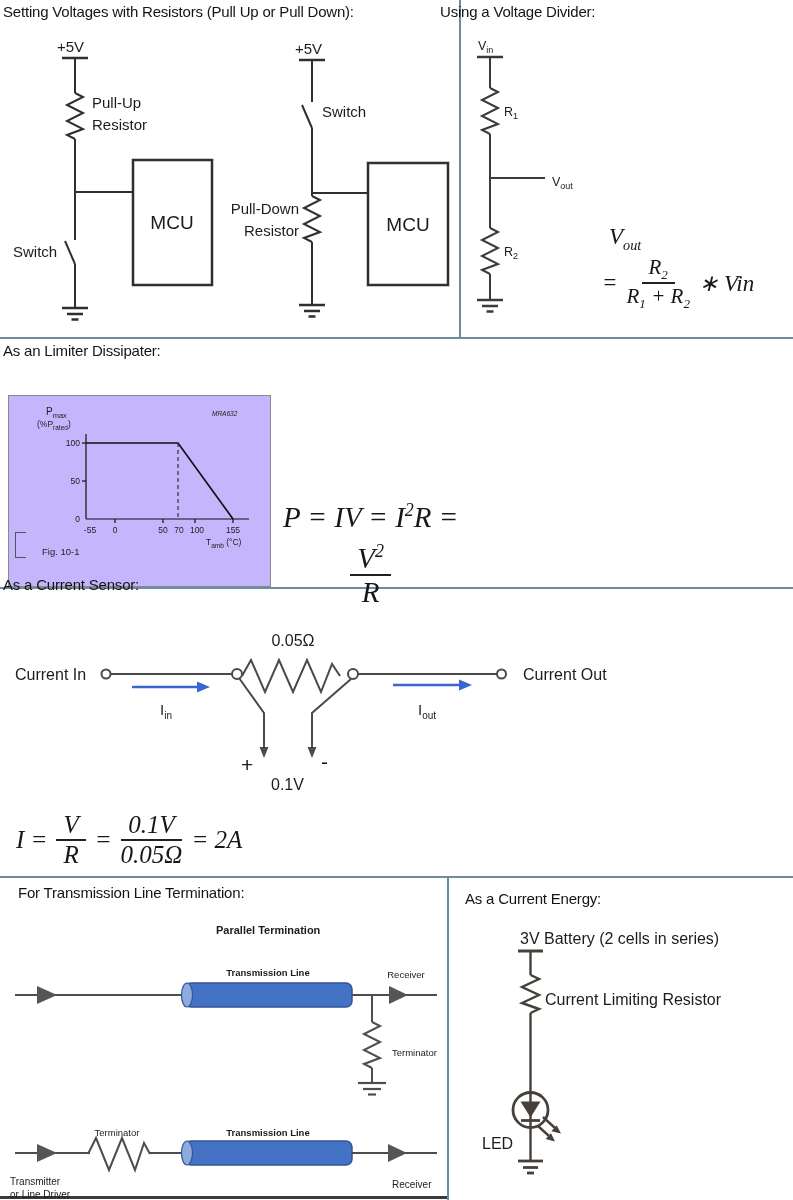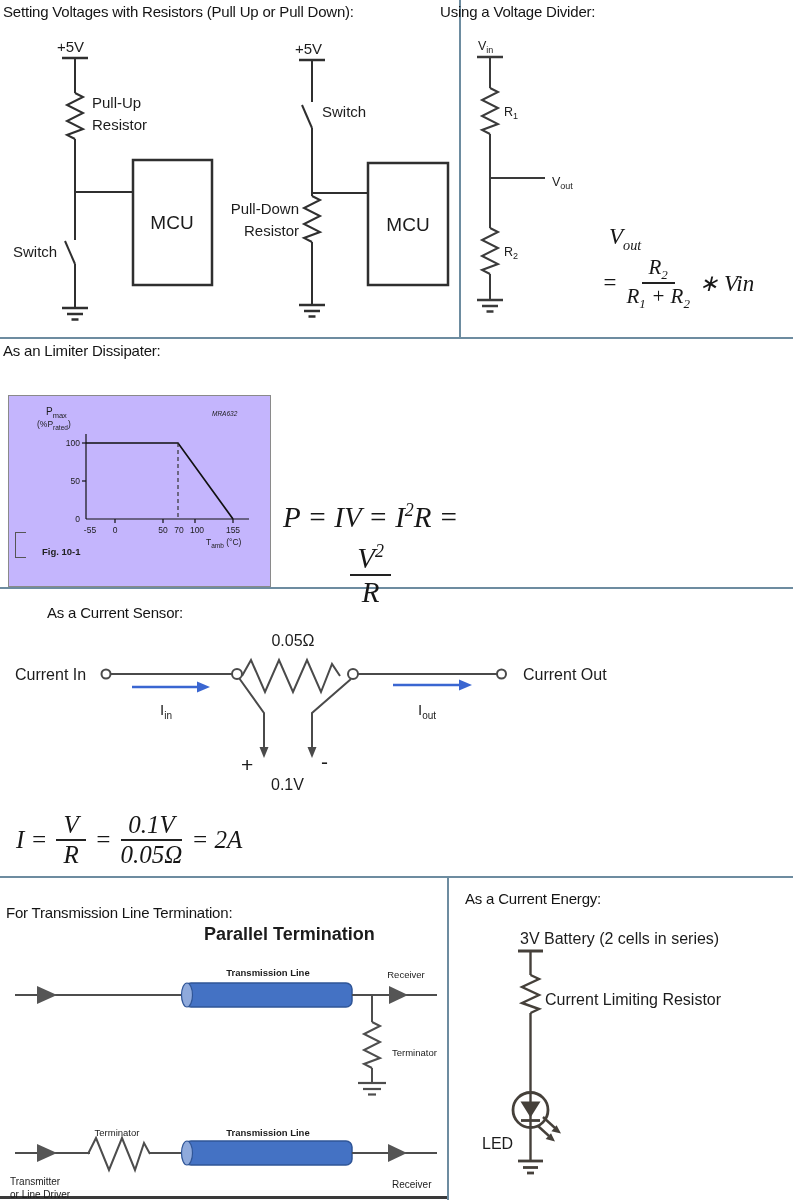--- a/index.html
+++ b/index.html
@@ -23,21 +23,21 @@
   sub.fsub{font-size:0.62em;font-style:italic;}
   sup.fsup{font-size:0.62em;font-style:italic;}
   
   #energy-figure{position:absolute;left:8px;top:377px;width:261px;height:190px;
                  border:1px solid #8a8a8a;background:#c4b5fd;margin-top:18px;}
   .cap-line{font-size:9.5px;line-height:11.5px;color:#222;white-space:nowrap;}
   #fig-bracket{position:absolute;left:6px;top:136px;width:10px;height:24px;
                border-left:1.5px solid #555;border-top:1.5px solid #555;border-bottom:1.5px solid #555;}
   .tl-small{font-size:9.5px;}
   .tl-bold{font-weight:700;}
-  #parallel-title{position:absolute;left:204px;top:924px;font-size:18px;font-weight:700;}
+  #parallel-title{position:absolute;left:216px;top:924px;font-size:11px;font-weight:700;}
   #bottom-dark{position:absolute;left:0;top:1196px;width:447px;height:3px;background:#3a3a3a;}
 </style>
 </head>
 <body>
 
 <div id="page">
 
   <div class="sep" style="left:459px;top:0;width:2px;height:338px;"></div>
   <div class="sep" style="left:0;top:337px;width:793px;height:2px;"></div>
   <div class="sep" style="left:0;top:587px;width:793px;height:2px;"></div>
@@ -150,32 +150,32 @@
       <text x="106" y="137" font-size="8.5" text-anchor="middle">0</text>
       <text x="154" y="137" font-size="8.5" text-anchor="middle">50</text>
       <text x="170" y="137" font-size="8.5" text-anchor="middle">70</text>
       <text x="188" y="137" font-size="8.5" text-anchor="middle">100</text>
       <text x="224" y="137" font-size="8.5" text-anchor="middle">155</text>
       <text x="197" y="149" font-size="8.5"><tspan>T</tspan><tspan dy="2.5" font-size="6.5">amb</tspan><tspan dy="-2.5"> (°C)</tspan></text>
       <polyline points="77,47 169,47 224,123" stroke="#111" stroke-width="1.7" fill="none"></polyline>
       <line x1="169" y1="47" x2="169" y2="123" stroke="#333" stroke-width="1.2" stroke-dasharray="4,3"></line>
     </svg>
     <div id="fig-bracket"></div>
-    <div class="abs cap-line" style="left:17px;top:150px;font-weight:700;padding-left:16px;">Fig. 10-1</div>
+    <div class="abs cap-line" style="left:17px;top:150px;font-weight:400;padding-left:16px;">Fig. 10-1</div>
   </div>
 
   <div class="formula" style="left:283px;top:500px;height:72px;font-size:29px;gap:8px;flex-direction:column;">
     <span><span>P = IV = I</span><sup class="fsup">2</sup><span>R =</span></span>
     <span class="frac">
       <span class="num"><span>V</span><sup class="fsup">2</sup></span>
       <span class="den">R</span>
     </span>
   </div>
 
-  <div class="sec-title" style="left:3px;top:604px;margin-left:44px;">As a Current Sensor:</div>
+  <div class="sec-title" style="left:3px;top:576px;">As a Current Sensor:</div>
 
   <svg width="793" height="185" viewBox="0 0 793 185" style="left:0;top:620px;">
     <g stroke="#4a4a4a" stroke-width="2" fill="none">
       <circle cx="106" cy="54" r="4.5" fill="#fff"></circle>
       <line x1="110.5" y1="54" x2="232" y2="54"></line>
       <circle cx="237" cy="54" r="5" fill="#fff"></circle>
       <path d="M242,56 L251,40 L265,72 L279,40 L293,72 L307,40 L321,72 L332,44 L340,56"></path>
       <circle cx="353" cy="54" r="5" fill="#fff"></circle>
       <line x1="358" y1="54" x2="497" y2="54"></line>
       <circle cx="501.5" cy="54" r="4.5" fill="#fff"></circle>
@@ -207,21 +207,21 @@
       <span class="den">R</span>
     </span>
     <span>=</span>
     <span class="frac">
       <span class="num">0.1V</span>
       <span class="den">0.05Ω</span>
     </span>
     <span>= 2A</span>
   </div>
 
-  <div class="sec-title" style="left:6px;top:884px;margin-top:20px;">For Transmission Line Termination:</div>
+  <div class="sec-title" style="left:18px;top:884px;">For Transmission Line Termination:</div>
   <div id="parallel-title">Parallel Termination</div>
 
   <svg width="448" height="295" viewBox="0 0 448 295" style="left:0;top:905px;">
 
     <g>
       <line x1="15" y1="90" x2="185" y2="90" stroke="#4d4d4d" stroke-width="2"></line>
       <polygon points="37,81 57,90 37,99" fill="#555"></polygon>
       <rect x="185" y="78" width="167" height="24" rx="6" fill="#4472c4" stroke="#2f5597" stroke-width="1.5"></rect>
       <ellipse cx="187" cy="90" rx="5.5" ry="12" fill="#8faadc" stroke="#2f5597" stroke-width="1.2"></ellipse>
       <line x1="352" y1="90" x2="437" y2="90" stroke="#4d4d4d" stroke-width="2"></line>

